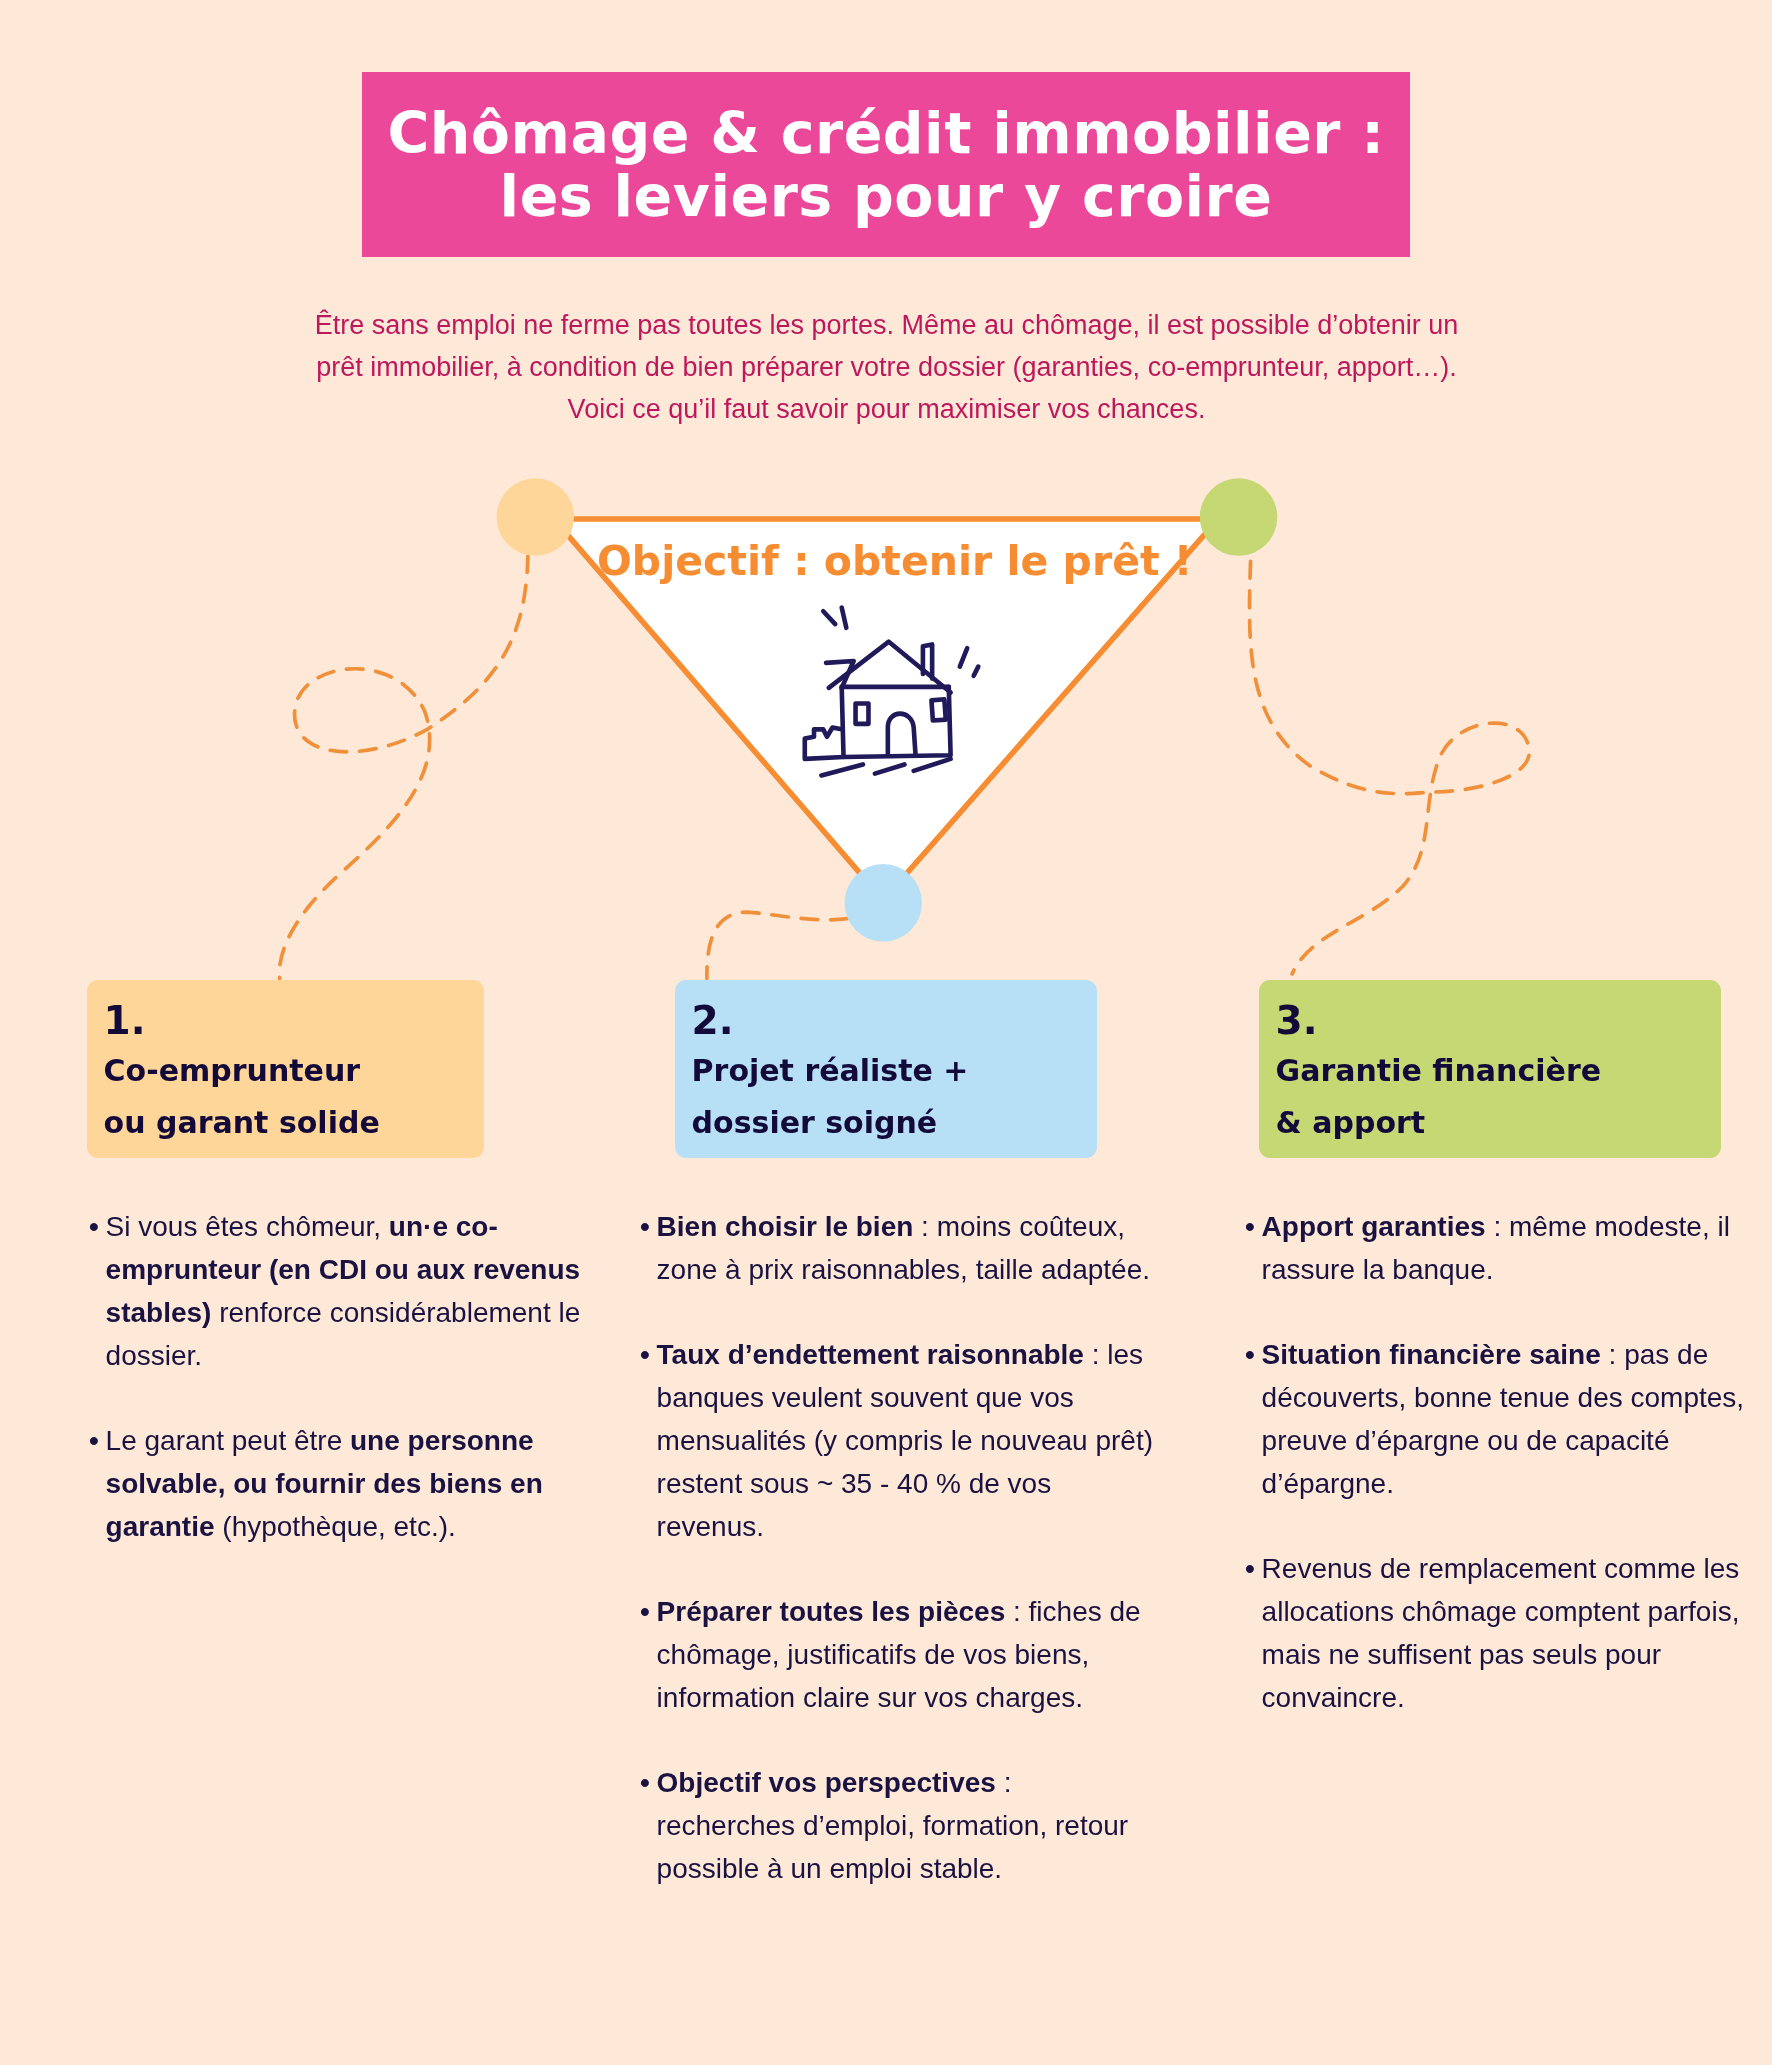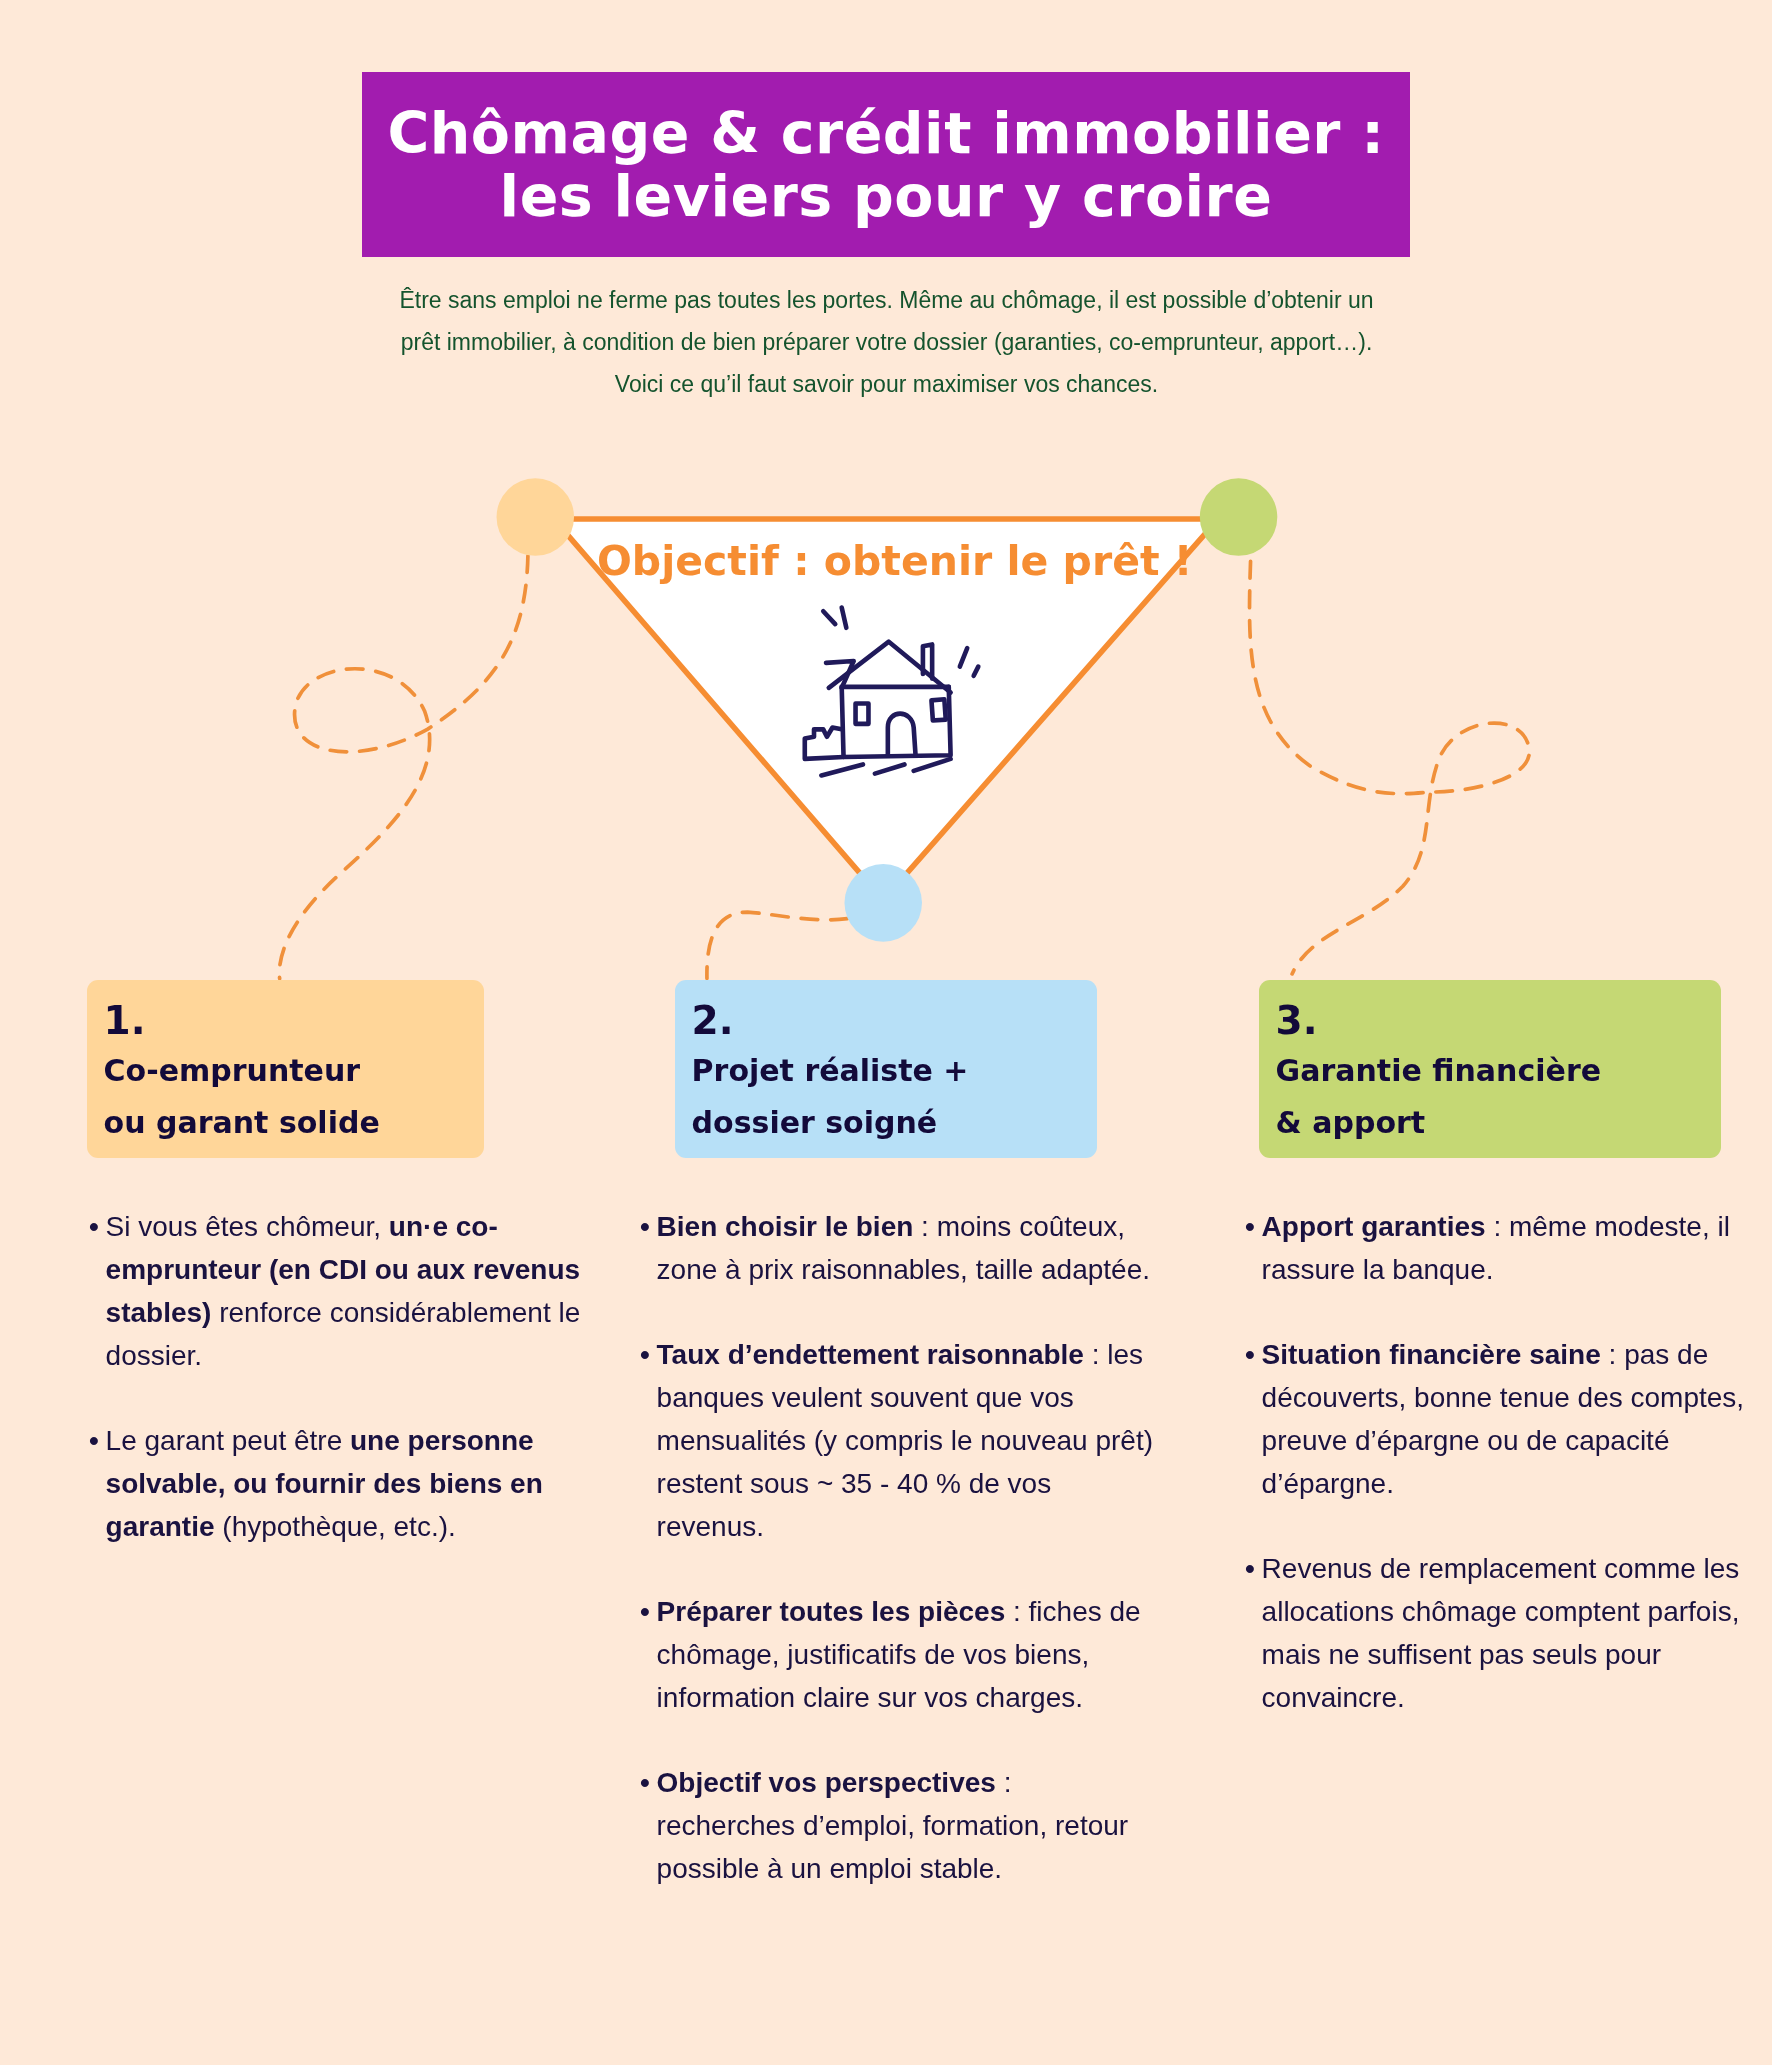--- a/index.html
+++ b/index.html
@@ -5,30 +5,30 @@
   html, body { margin: 0; padding: 0; }
   body {
     width: 1772px; height: 2066px; position: relative; overflow: hidden;
     background: #FEE9D8;
     font-family: "Liberation Sans", "DejaVu Sans", sans-serif;
     color: #1A1240;
   }
   .abs { position: absolute; }
   #title-box {
     left: 362px; top: 72px; width: 1048px; height: 185px;
-    background: #a21caf;
+    background: #ec4899;
     display: flex; flex-direction: column; align-items: center; justify-content: center;
   }
   #title-box .tline {
     color: #FFFFFF; font-weight: bold; font-size: 57px; line-height: 63px;
     font-family: "DejaVu Sans", sans-serif; letter-spacing: 0.5px;
   }
   #intro {
-    left: 185px; top: 279px; width: 1403px; text-align: center;
-    font-size: 23px; line-height: 42px; color: #14532d;
+    left: 185px; top: 304px; width: 1403px; text-align: center;
+    font-size: 27px; line-height: 42px; color: #be185d;
   }
   #intro div { white-space: nowrap; }
   svg.overlay { position: absolute; left: 0; top: 0; }
   #objectif {
     left: 597px; top: 537px; width: 585px; text-align: center;
     color: #F68D32; font-weight: bold; font-size: 41px;
     font-family: "DejaVu Sans", sans-serif; white-space: nowrap;
   }
   .hbox {
     position: absolute; top: 980px; height: 178px; border-radius: 11px;

